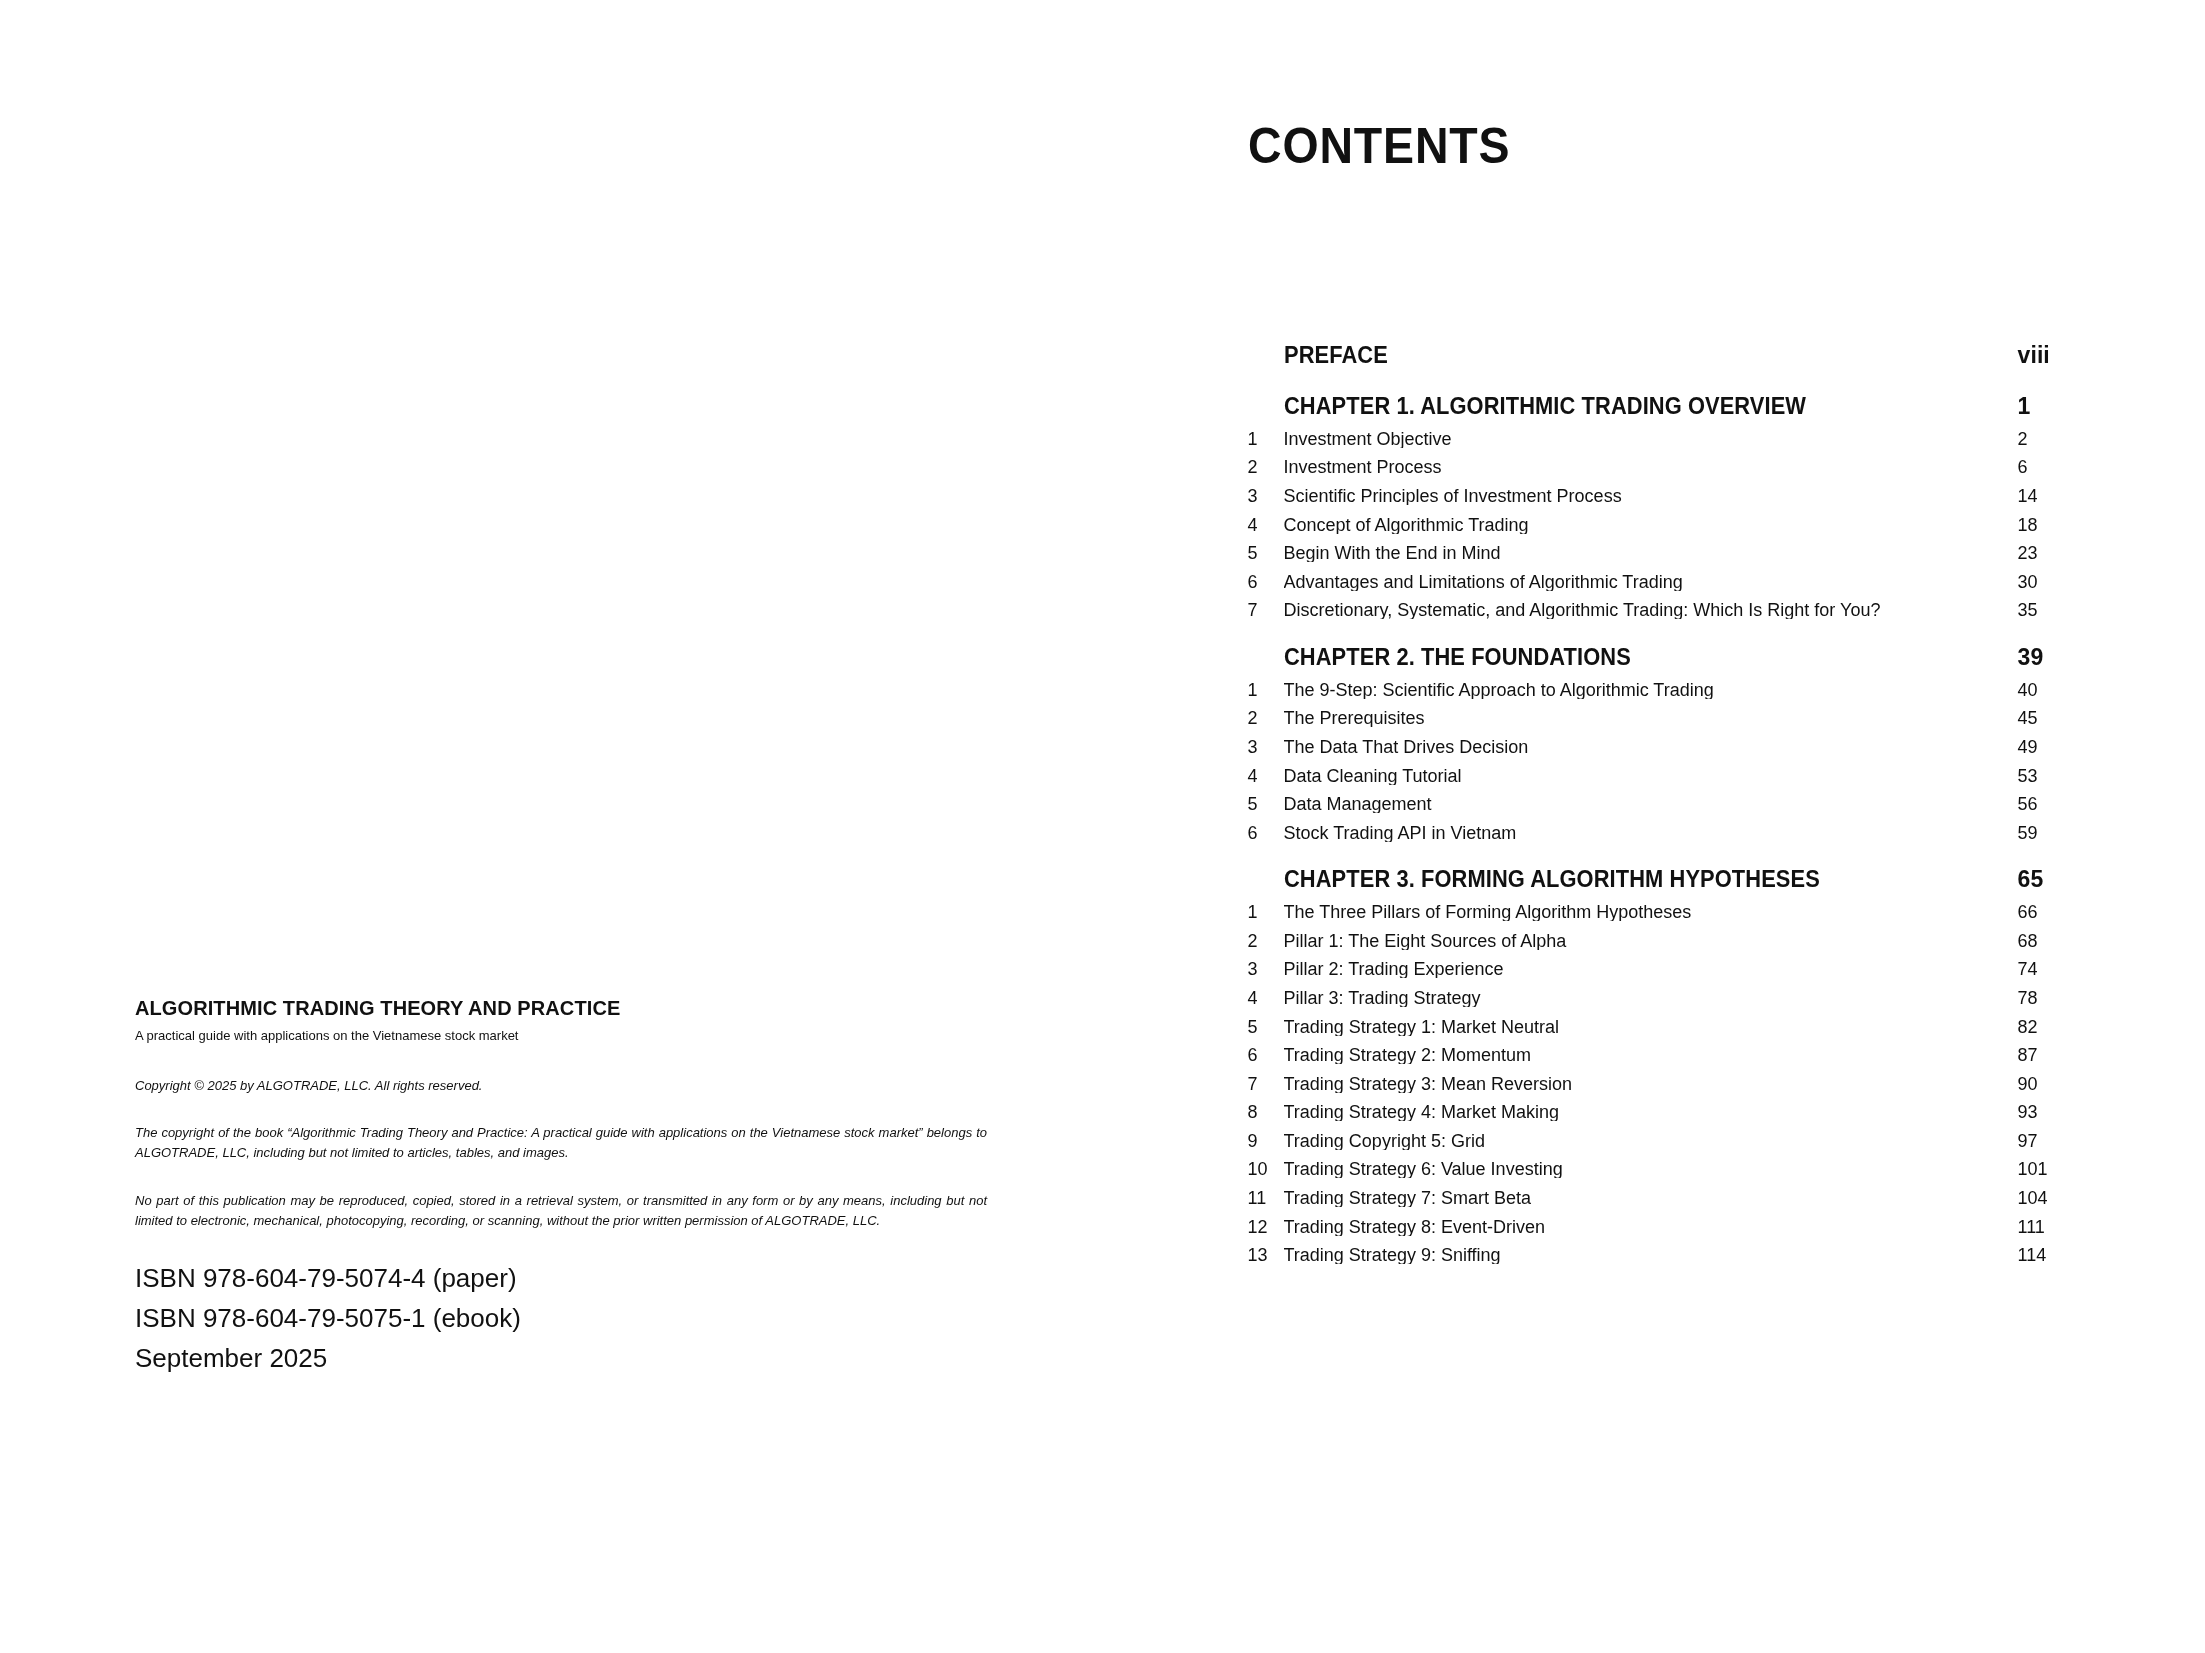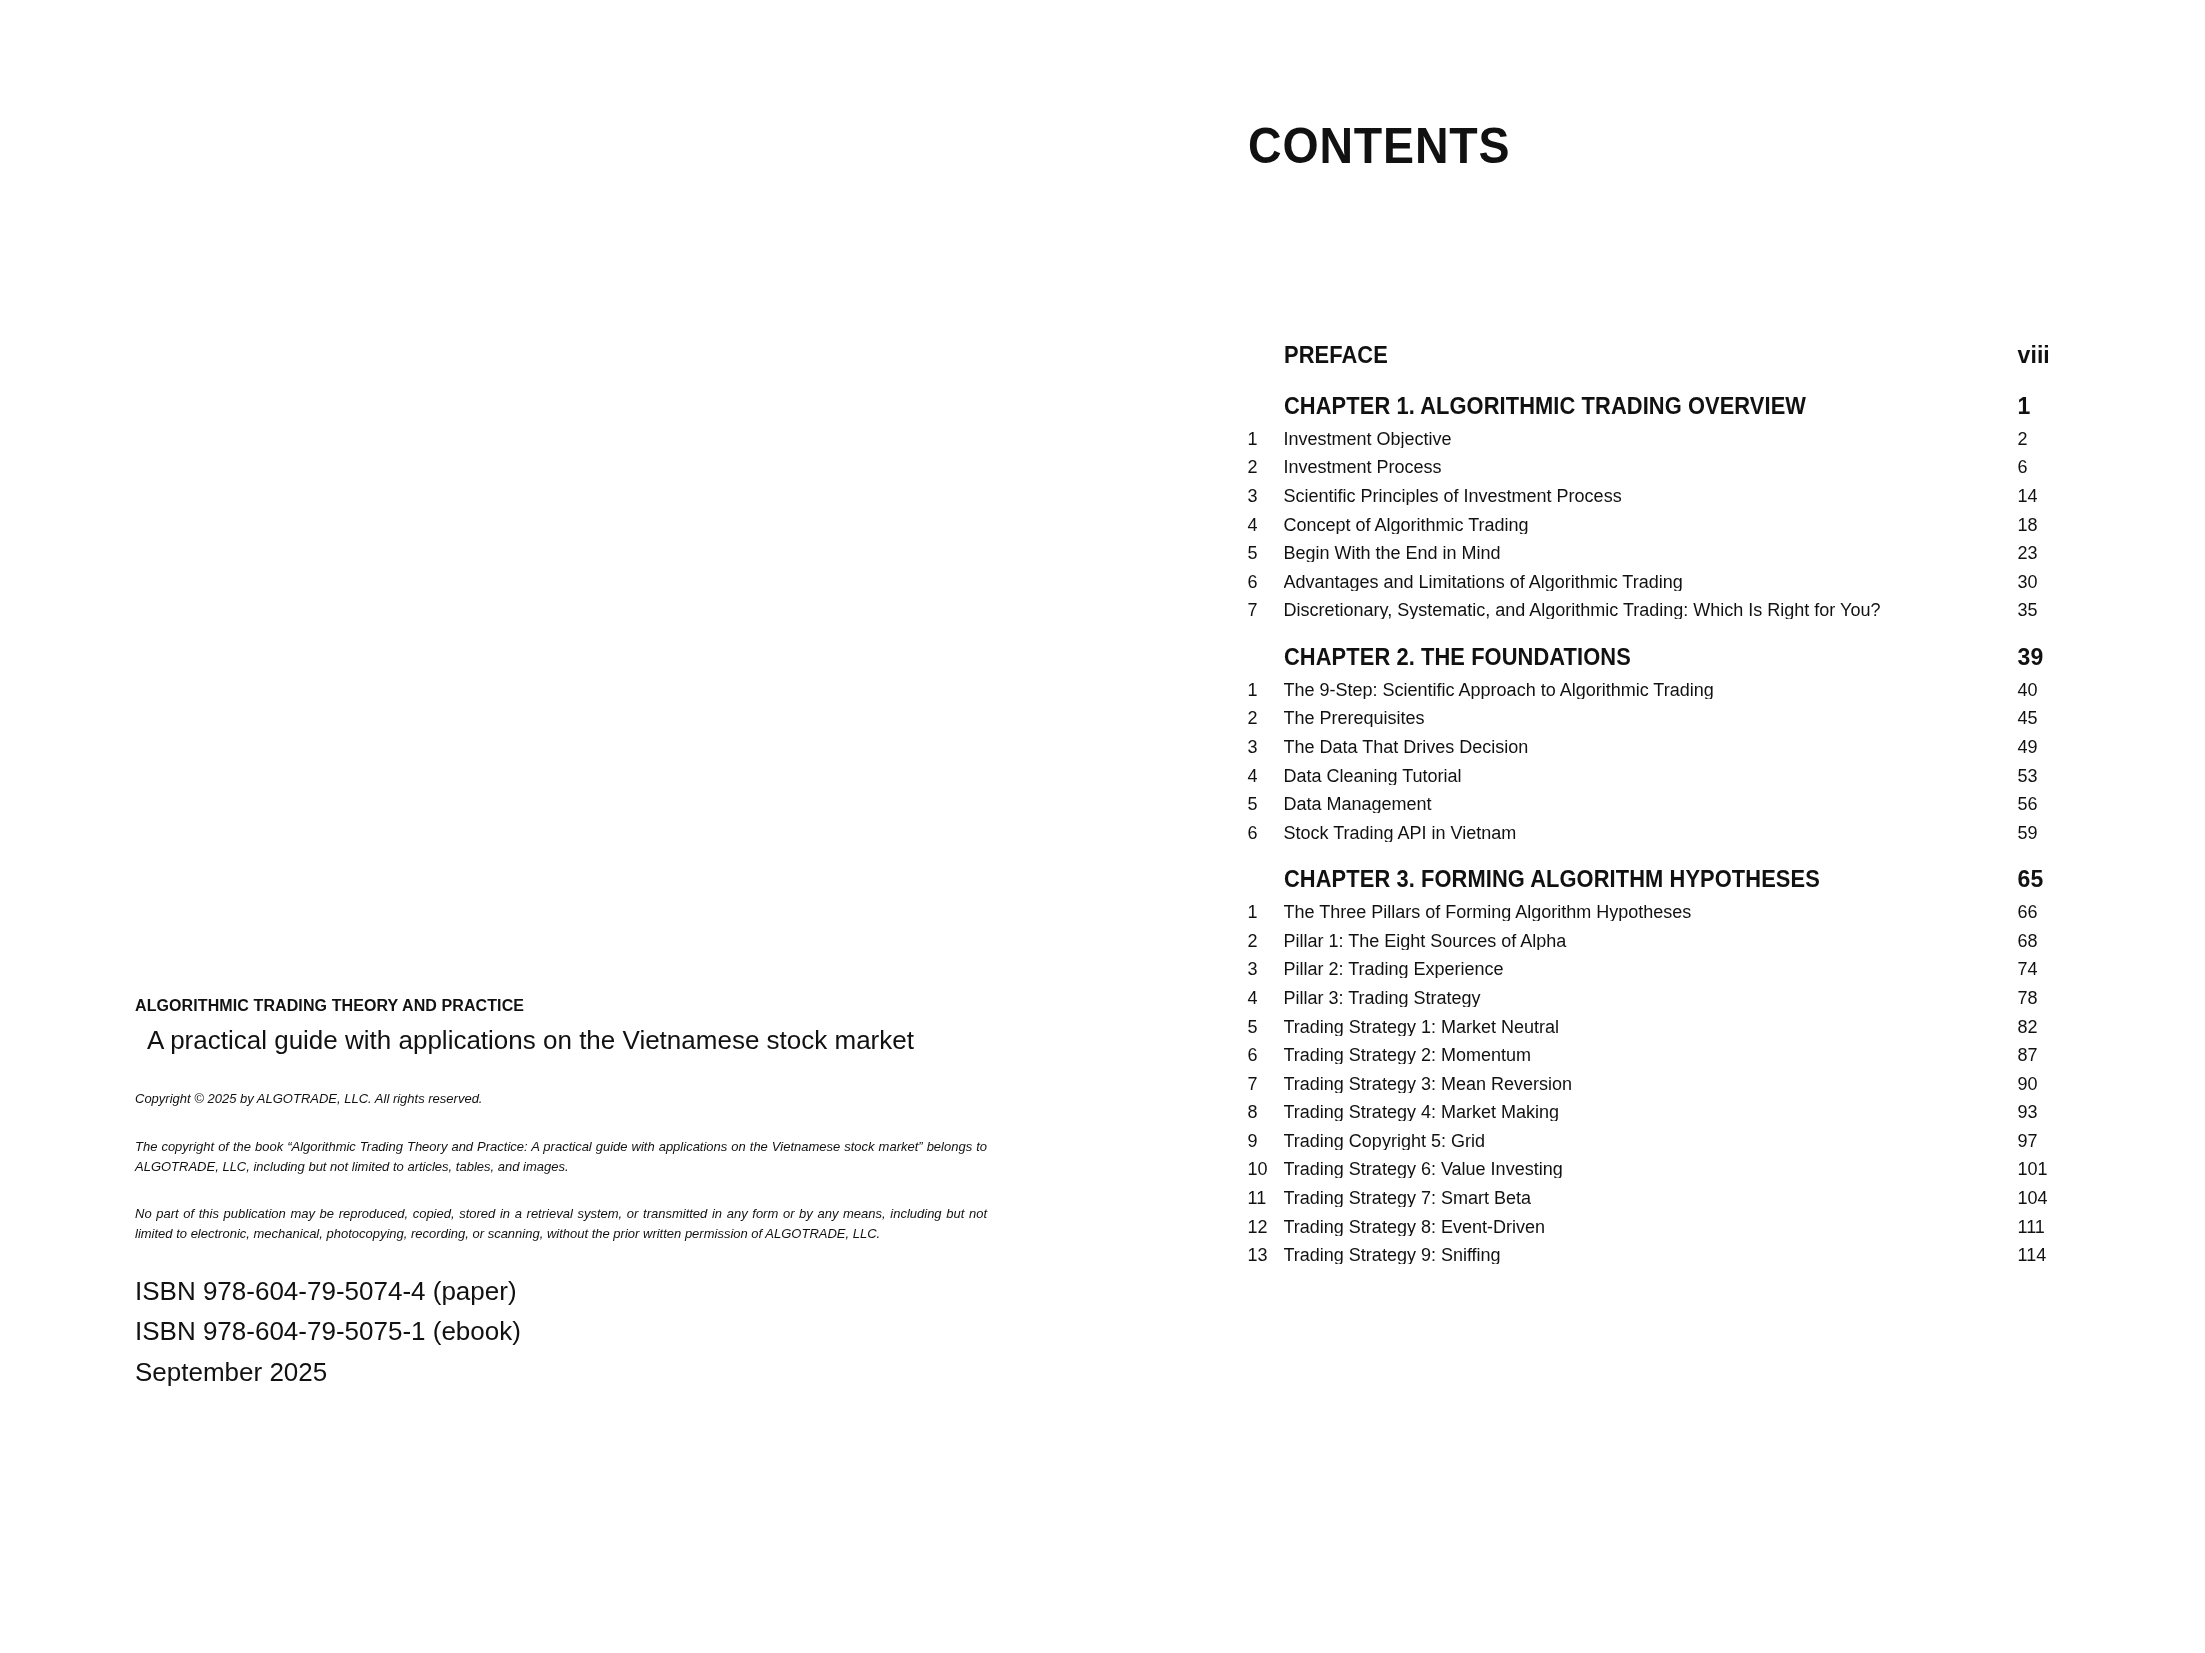--- a/index.html
+++ b/index.html
@@ -26,31 +26,31 @@
     width: 1103px;
     height: 1654px;
   }
   .copyright-block {
     position: absolute;
     left: 135px;
     top: 995px;
     width: 852px;
   }
   .cr-title {
-    font-size: 16px;
+    font-size: 20px;
     font-weight: bold;
     letter-spacing: 0.1px;
     line-height: 1.38;
     margin: 0 0 4.7px 0;
     font-stretch: condensed;
   }
   .cr-sub {
-    font-size: 26px;
+    font-size: 13px;
     line-height: 1.45;
-    margin: 0 0 30px 12px;
+    margin: 0 0 30px 0;
   }
   .cr-p {
     font-size: 13px;
     line-height: 1.55;
     margin: 0 0 27px 0;
     text-align: justify;
     font-style: italic;
   }
   .cr-p.last {
     margin-bottom: 0;

